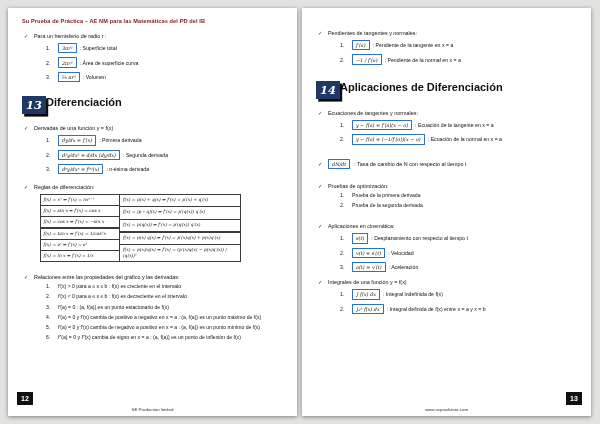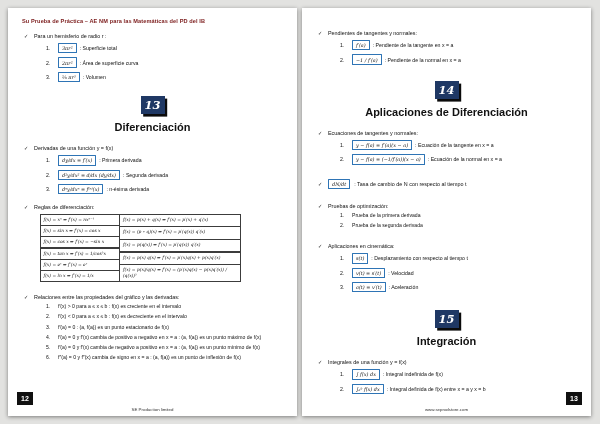--- a/index.html
+++ b/index.html
@@ -24,21 +24,21 @@
 
   .item{display:flex;align-items:center;gap:3px;margin:4px 0 4px 24px;font-size:5.2px;}
   .num{flex:0 0 9px;}
   .fbox{
     border:0.7px solid #2e74b5;border-radius:0.5px;padding:1.2px 3px;
     font-family:"DejaVu Serif",serif;font-style:italic;font-size:4.9px;background:#fff;
     white-space:nowrap;
   }
   .desc{white-space:nowrap;}
 
-  .section{display:flex;align-items:center;gap:7px;margin:14px 0 11px 0;flex-direction:column;}
+  .section{display:flex;align-items:flex-start;margin:14px 0 11px 0;}
   .secnum{
     display:inline-flex;align-items:center;justify-content:center;
     width:24px;height:18px;background:#1f3864;color:#fff;
     font-family:"DejaVu Serif",serif;font-style:italic;font-weight:bold;font-size:11.5px;
     box-shadow:2.2px 2.6px 0 #0b0b0b;
   }
   .sectitle{font-size:11px;font-weight:bold;padding-bottom:1px;}
 
   .rules-table{display:flex;margin:4px 0 4px 18px;}
   .col{display:flex;flex-direction:column;}
@@ -246,24 +246,20 @@
       <span class="num">2.</span>
       <span class="fbox">v(t) = s′(t)</span>
       <span class="desc">: Velocidad</span>
     </div>
     <div class="item">
       <span class="num">3.</span>
       <span class="fbox">a(t) = v′(t)</span>
       <span class="desc">: Aceleración</span>
     </div>
 
-    <div class="section mt18">
-      <span class="secnum">15</span>
-      <span class="sectitle">Integración</span>
-    </div>
 
     <div class="bullet">
       <span class="check">✓</span>
       <span class="blabel">Integrales de una función  y = f(x)</span>
     </div>
     <div class="item">
       <span class="num">1.</span>
       <span class="fbox">∫ f(x) dx</span>
       <span class="desc">: Integral indefinida de  f(x)</span>
     </div>

